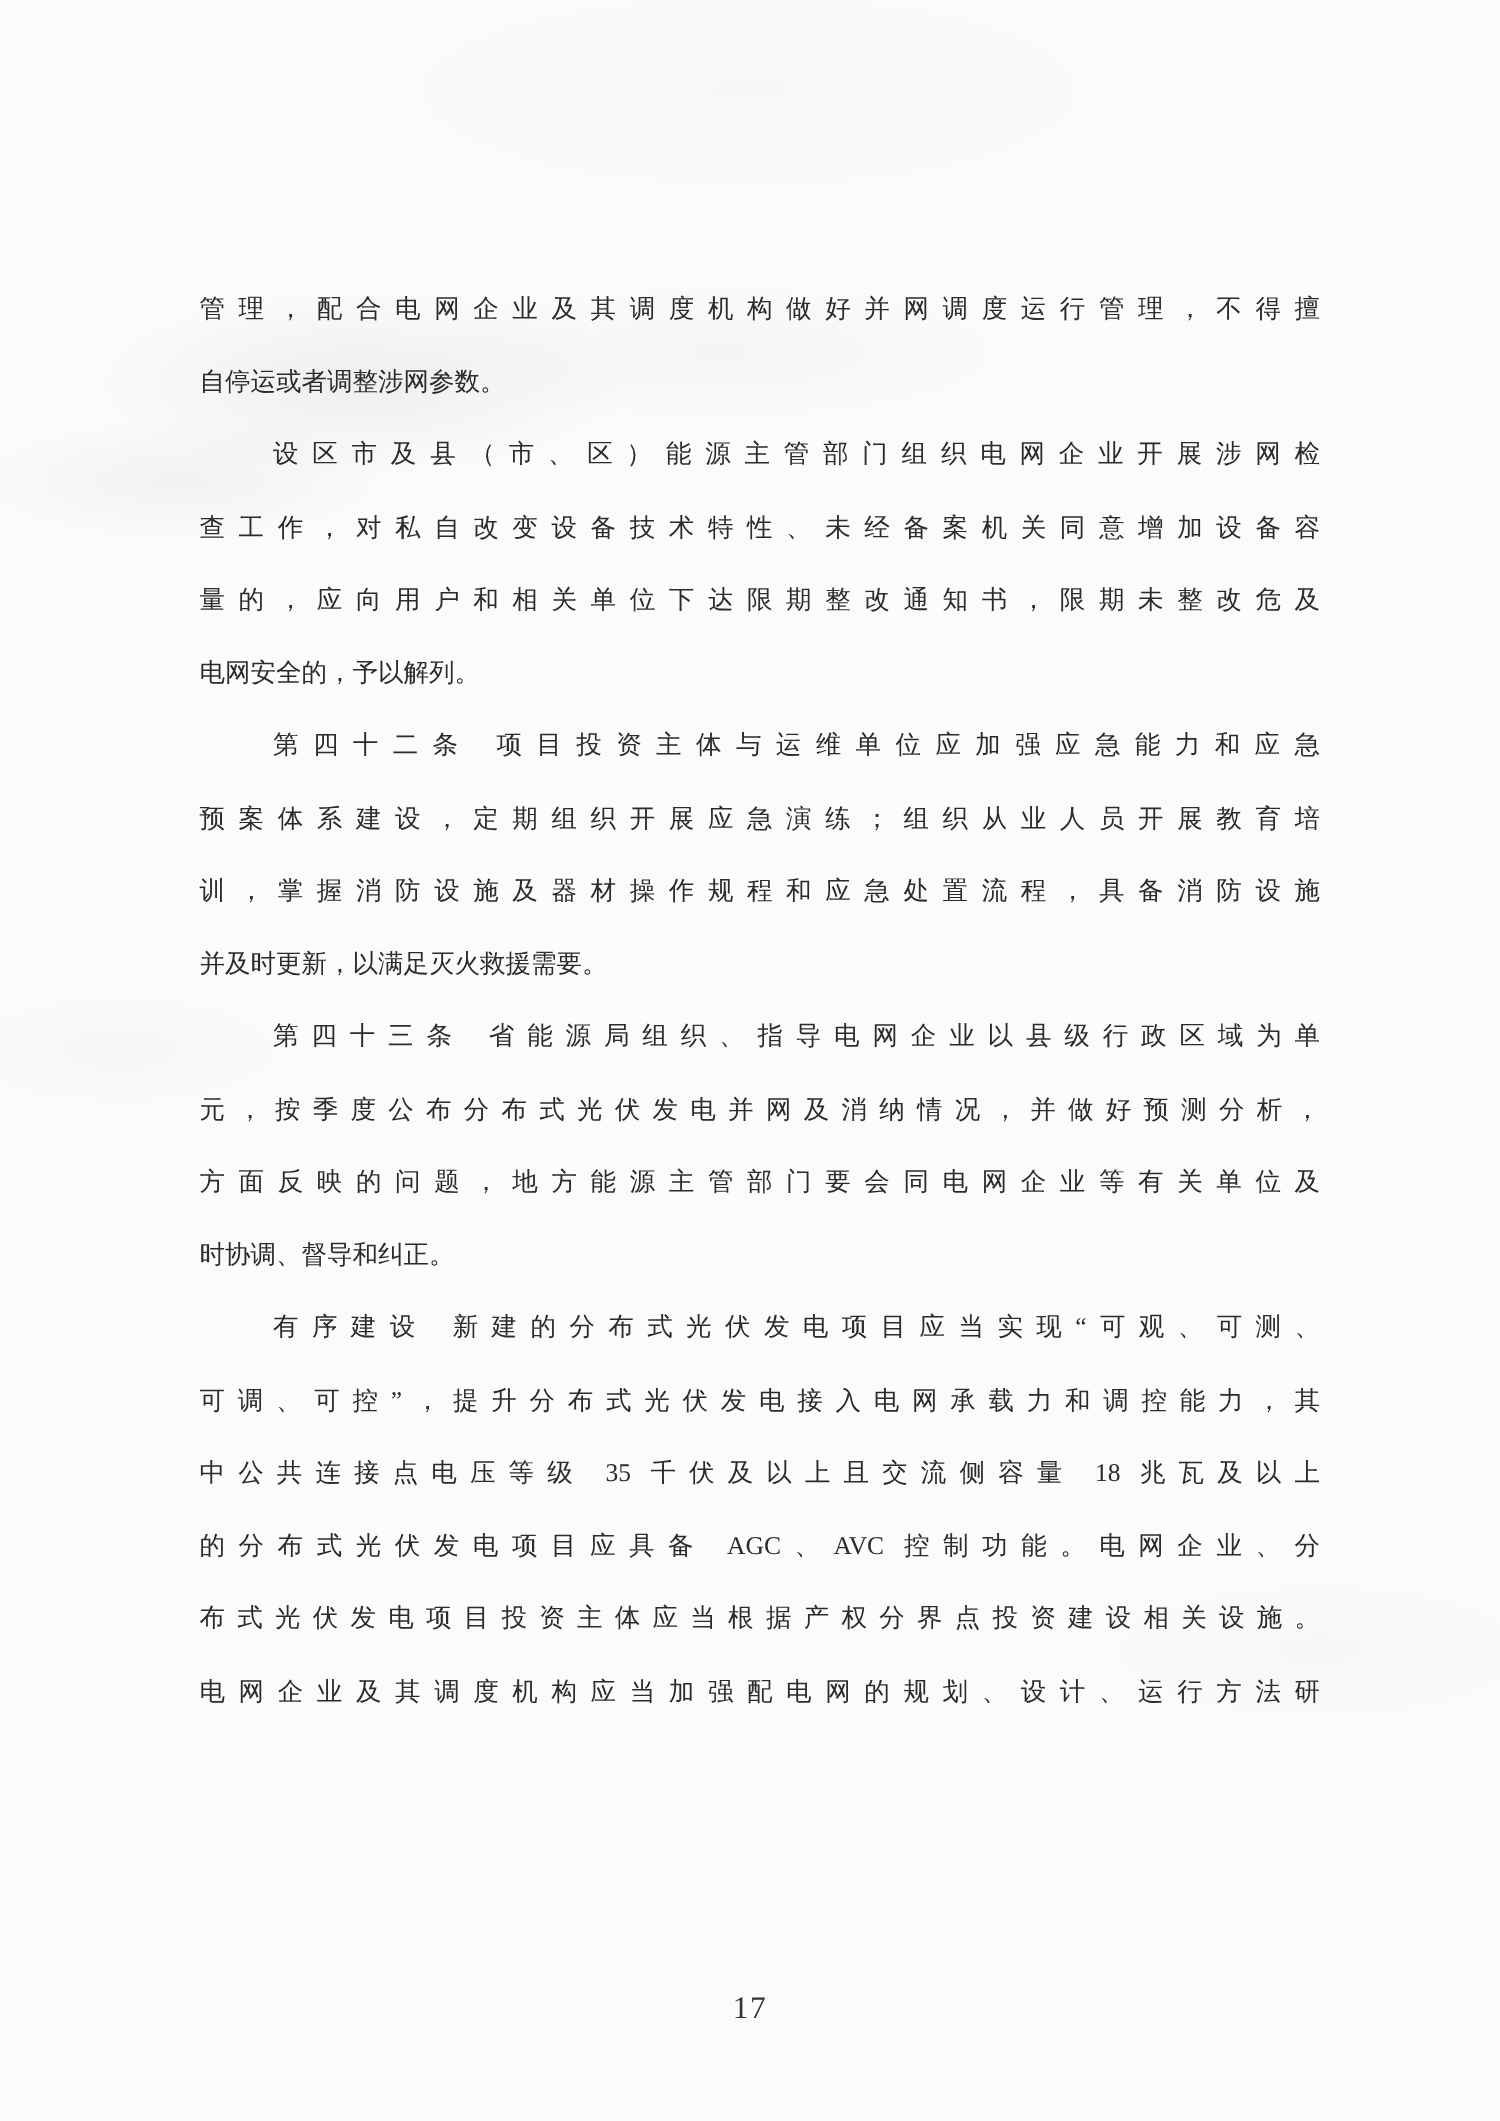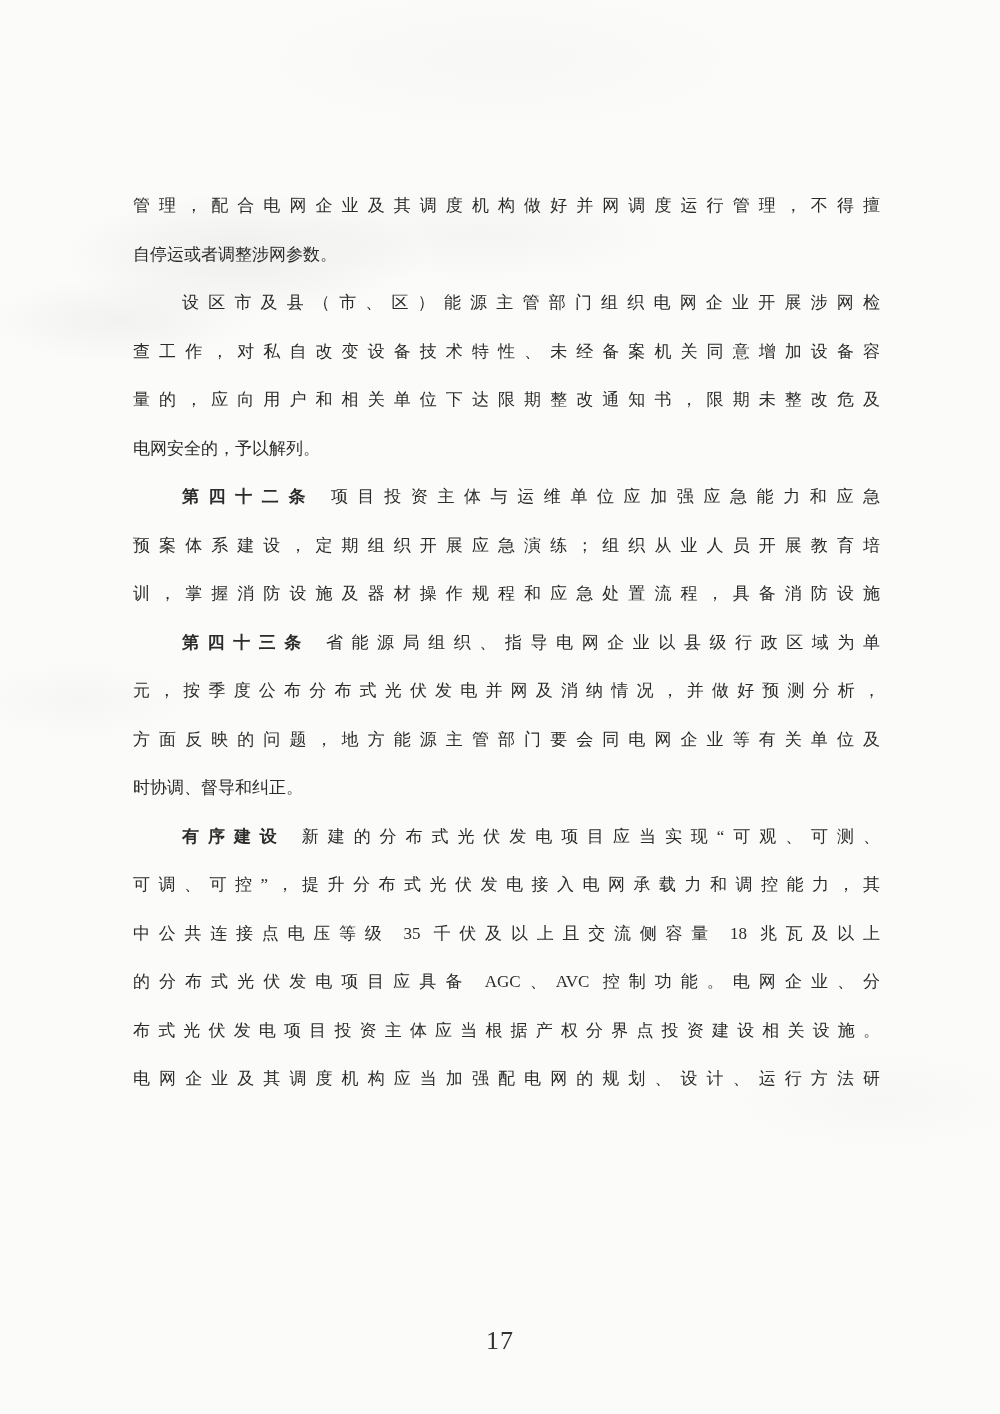--- a/index.html
+++ b/index.html
@@ -47,49 +47,50 @@
     white-space: normal;
     text-align-last: justify;
   }
   .line.indent {
     padding-left: 49px;
   }
   .line.indent.fill {
     text-indent: 0;
   }
   .term {
-    font-weight: bold;
+    font-weight: normal;
     margin-right: 16px;
   }
   .page-number {
     position: absolute;
     top: 1326px;
     left: 0;
     width: 100%;
     text-align: center;
-    font-size: 26px;
+    font-size: 21px;
     color: #333;
     letter-spacing: 1px;
   }
 </style>
 </head>
 <body>
 
 <div class="scan-noise"></div>
 
 <div class="text-block">
   <div class="line fill">管理，配合电网企业及其调度机构做好并网调度运行管理，不得擅</div>
   <div class="line">自停运或者调整涉网参数。</div>
   <div class="line indent fill">设区市及县（市、区）能源主管部门组织电网企业开展涉网检</div>
   <div class="line fill">查工作，对私自改变设备技术特性、未经备案机关同意增加设备容</div>
   <div class="line fill">量的，应向用户和相关单位下达限期整改通知书，限期未整改危及</div>
   <div class="line">电网安全的，予以解列。</div>
   <div class="line indent fill"><span class="term">第四十二条</span><span>项目投资主体与运维单位应加强应急能力和应急</span></div>
   <div class="line fill">预案体系建设，定期组织开展应急演练；组织从业人员开展教育培</div>
   <div class="line fill">训，掌握消防设施及器材操作规程和应急处置流程，具备消防设施</div>
+  <div class="line">并及时更新，以满足灭火救援需要。</div>
   <div class="line indent fill"><span class="term">第四十三条</span><span>省能源局组织、指导电网企业以县级行政区域为单</span></div>
   <div class="line fill">元，按季度公布分布式光伏发电并网及消纳情况，并做好预测分析，</div>
   <div class="line fill">方面反映的问题，地方能源主管部门要会同电网企业等有关单位及</div>
   <div class="line">时协调、督导和纠正。</div>
   <div class="line indent fill"><span class="term">有序建设</span><span>新建的分布式光伏发电项目应当实现“可观、可测、</span></div>
   <div class="line fill">可调、可控”，提升分布式光伏发电接入电网承载力和调控能力，其</div>
   <div class="line fill">中公共连接点电压等级 35 千伏及以上且交流侧容量 18 兆瓦及以上</div>
   <div class="line fill">的分布式光伏发电项目应具备 AGC、AVC 控制功能。电网企业、分</div>
   <div class="line fill">布式光伏发电项目投资主体应当根据产权分界点投资建设相关设施。</div>
   <div class="line fill">电网企业及其调度机构应当加强配电网的规划、设计、运行方法研</div>

